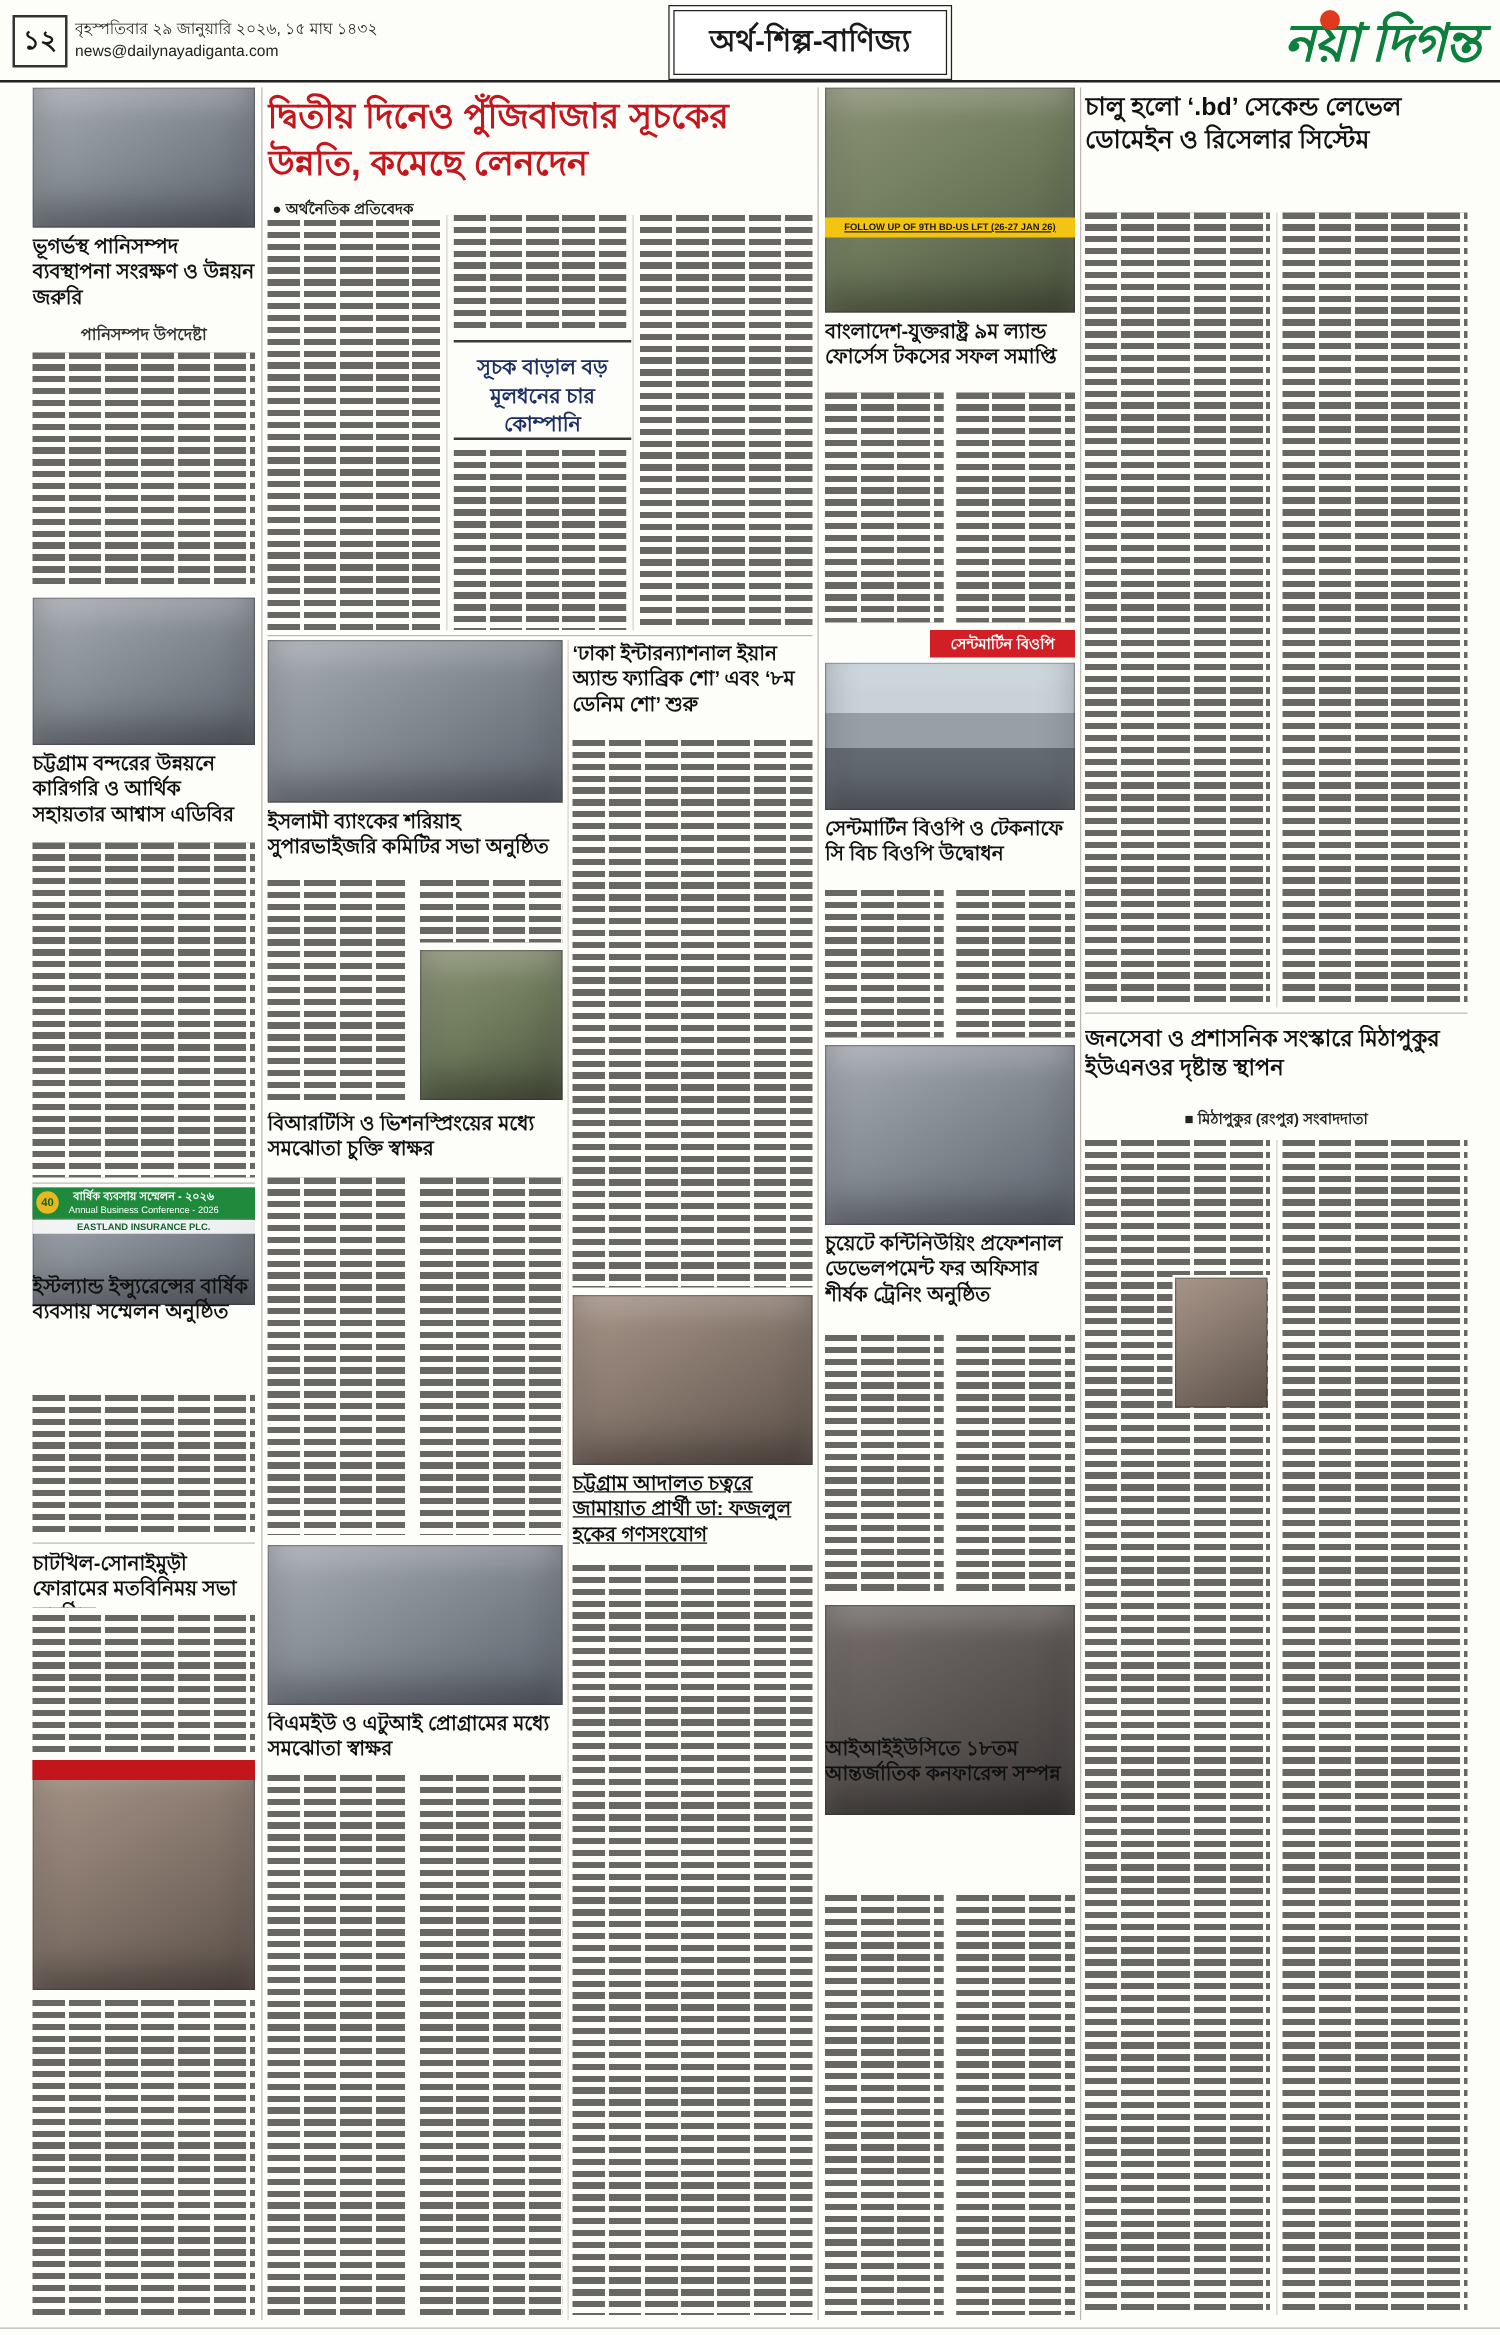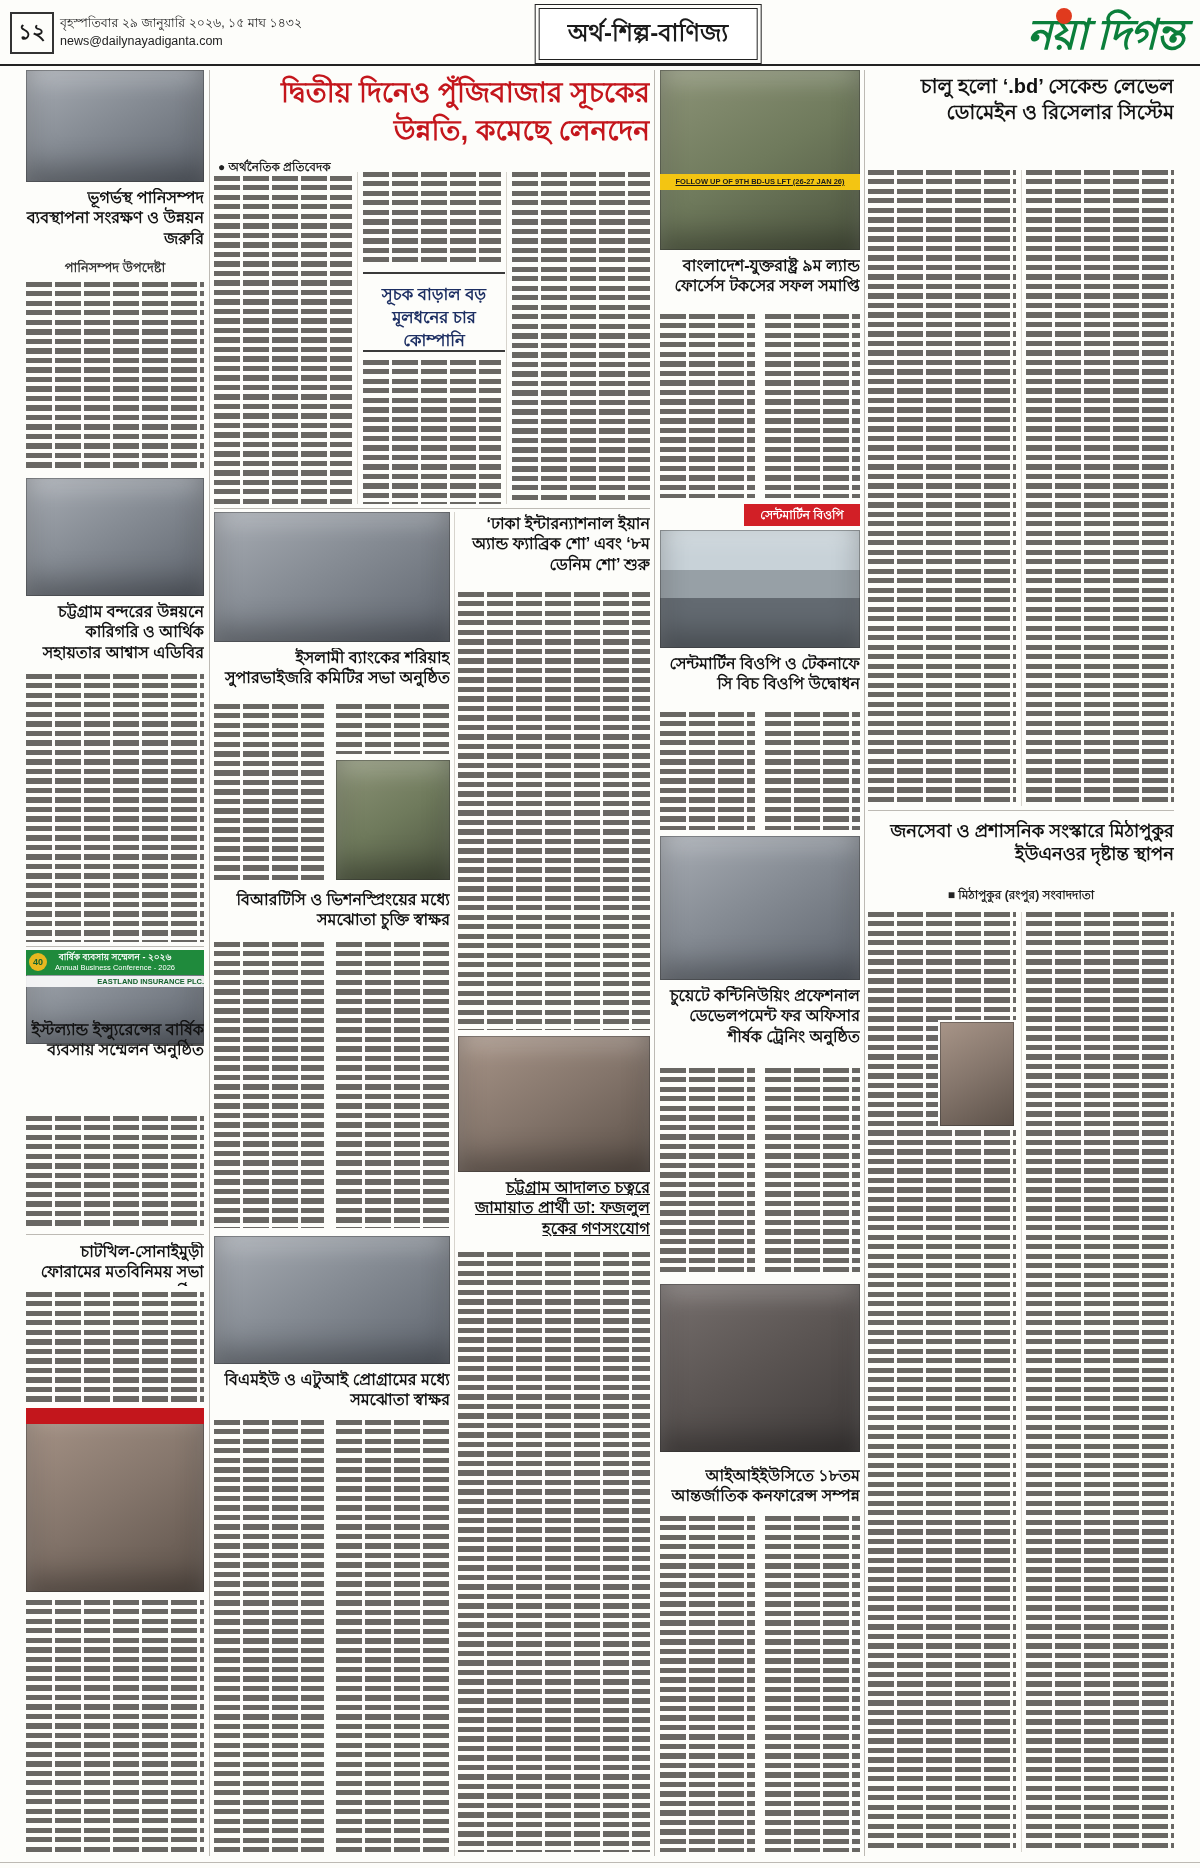--- a/index.html
+++ b/index.html
@@ -16,40 +16,40 @@
         font-family:"Liberation Serif","DejaVu Serif",serif;font-style:italic;letter-spacing:-1px;}
   .logo-dot{position:absolute;right:128px;top:8px;width:16px;height:16px;border-radius:50%;background:#e03a1e;}
   .header-rule{position:absolute;left:0;top:64px;width:1200px;height:2px;background:#222;}
   
   .vrule{position:absolute;width:1px;background:#bdbab4;}
   .vrule-light{position:absolute;width:1px;background:#d7d4cd;}
   .hrule{position:absolute;height:1px;background:#bdbab4;}
   .tx{position:absolute;opacity:.8;background-image:
       repeating-linear-gradient(to right, rgba(255,255,255,0) 0 26px, #fdfdfa 26px 29px),
       repeating-linear-gradient(to bottom, #45423e 0 5px, #fdfdfa 5px 9.5px);}
-  .hl{position:absolute;font-weight:bold;text-align:right;color:#111;line-height:1.28;overflow:hidden;}
+  .hl{position:absolute;font-weight:bold;text-align:left;color:#111;line-height:1.28;overflow:hidden;}
   .hl-lead{color:#c4161c;font-size:28px;line-height:1.35;}
   .byline{position:absolute;font-size:12px;font-weight:bold;color:#222;}
   .subhead{position:absolute;font-size:13px;font-weight:bold;text-align:center;color:#333;}
   .hlbox{position:absolute;border-top:2px solid #3a3a3a;border-bottom:2px solid #3a3a3a;
          font-weight:bold;font-size:16.5px;text-align:center;color:#1d2f63;padding:9px 2px;line-height:1.4;overflow:hidden;}
   
   .photo{position:absolute;background:linear-gradient(150deg,#a8adb4 0%,#868c94 45%,#5e646d 100%);
          box-shadow:inset 0 0 0 1px rgba(40,40,40,.35), inset 0 -16px 28px rgba(0,0,0,.28), inset 0 14px 20px rgba(255,255,255,.18);}
   .ph-mil{background:linear-gradient(150deg,#8d9478 0%,#6f7a5c 50%,#4c543f 100%);}
   .ph-sky{background:linear-gradient(#c8d2d8 0 34%,#97a0a6 34% 58%,#636a71 58% 100%);}
   .ph-warm{background:linear-gradient(150deg,#a89588 0%,#84756b 50%,#5c5149 100%);}
   .ph-dark{background:linear-gradient(150deg,#77706e 0%,#5a5452 50%,#3e3a39 100%);}
   .strip{position:absolute;left:0;right:0;}
   .strip-yellow{background:#f3c512;color:#1a1a1a;font-size:7.5px;font-weight:bold;text-align:center;height:16px;line-height:16px;}
   .strip-green{background:#1f8a3c;color:#fff;text-align:center;top:0;padding:2px 0 3px;}
   .strip-green .l1{font-size:9px;font-weight:bold;line-height:11px;}
   .strip-green .l2{font-size:7.5px;line-height:9px;}
   .strip-logo{position:absolute;left:0;right:0;top:26px;background:rgba(255,255,255,.88);color:#14622e;
-              font-size:7.5px;font-weight:bold;height:11px;line-height:11px;text-align:right;}
+              font-size:7.5px;font-weight:bold;height:11px;line-height:11px;text-align:center;}
   .anniv{position:absolute;left:3px;top:3px;width:18px;height:18px;border-radius:50%;background:#e8b820;
          color:#14622e;font-size:9px;font-weight:bold;display:flex;align-items:center;justify-content:center;}
   .strip-red{position:absolute;left:0;right:0;top:0;height:16px;background:#c3161c;}
   .badge{position:absolute;background:#d21f26;color:#fff;font-weight:bold;font-size:12px;text-align:center;line-height:22px;overflow:hidden;}
   .portrait{box-shadow:0 0 0 2px #fdfdfa, inset 0 0 0 1px rgba(40,40,40,.4);}
 </style>
 </head>
 <body>
 
 <div class="page">
@@ -145,21 +145,21 @@
   <div class="hl" style="left:660px;top:654px;width:200px;height:52px;font-size:16px;">সেন্টমার্টিন বিওপি ও টেকনাফে সি বিচ বিওপি উদ্বোধন</div>
   <div class="tx" style="left:660px;top:712px;width:95px;height:118px;"></div>
   <div class="tx" style="left:765px;top:712px;width:95px;height:118px;"></div>
 
   <div class="photo" style="left:660px;top:836px;width:200px;height:144px;"></div>
   <div class="hl" style="left:660px;top:986px;width:200px;height:76px;font-size:16px;">চুয়েটে কন্টিনিউয়িং প্রফেশনাল ডেভেলপমেন্ট ফর অফিসার শীর্ষক ট্রেনিং অনুষ্ঠিত</div>
   <div class="tx" style="left:660px;top:1068px;width:95px;height:208px;"></div>
   <div class="tx" style="left:765px;top:1068px;width:95px;height:208px;"></div>
 
   <div class="photo ph-dark" style="left:660px;top:1284px;width:200px;height:168px;"></div>
-  <div class="hl" style="left:660px;top:1466px;width:200px;height:52px;font-size:16px;">আইআইইউসিতে ১৮তম আন্তর্জাতিক কনফারেন্স সম্পন্ন</div>
+  <div class="hl" style="left:660px;top:1390px;width:200px;height:52px;font-size:16px;">আইআইইউসিতে ১৮তম আন্তর্জাতিক কনফারেন্স সম্পন্ন</div>
   <div class="tx" style="left:660px;top:1516px;width:95px;height:336px;"></div>
   <div class="tx" style="left:765px;top:1516px;width:95px;height:336px;"></div>
 
   <div class="hl" style="left:868px;top:74px;width:306px;height:88px;font-size:20px;">চালু হলো ‘.bd’ সেকেন্ড লেভেল ডোমেইন ও রিসেলার সিস্টেম</div>
   <div class="tx" style="left:868px;top:170px;width:148px;height:636px;"></div>
   <div class="tx" style="left:1026px;top:170px;width:148px;height:636px;"></div>
 
   <div class="hl" style="left:868px;top:820px;width:306px;height:60px;font-size:18px;">জনসেবা ও প্রশাসনিক সংস্কারে মিঠাপুকুর ইউএনওর দৃষ্টান্ত স্থাপন</div>
   <div class="byline" style="left:868px;top:886px;width:306px;text-align:center;">■ মিঠাপুকুর (রংপুর) সংবাদদাতা</div>
   <div class="tx" style="left:868px;top:912px;width:148px;height:940px;"></div>

